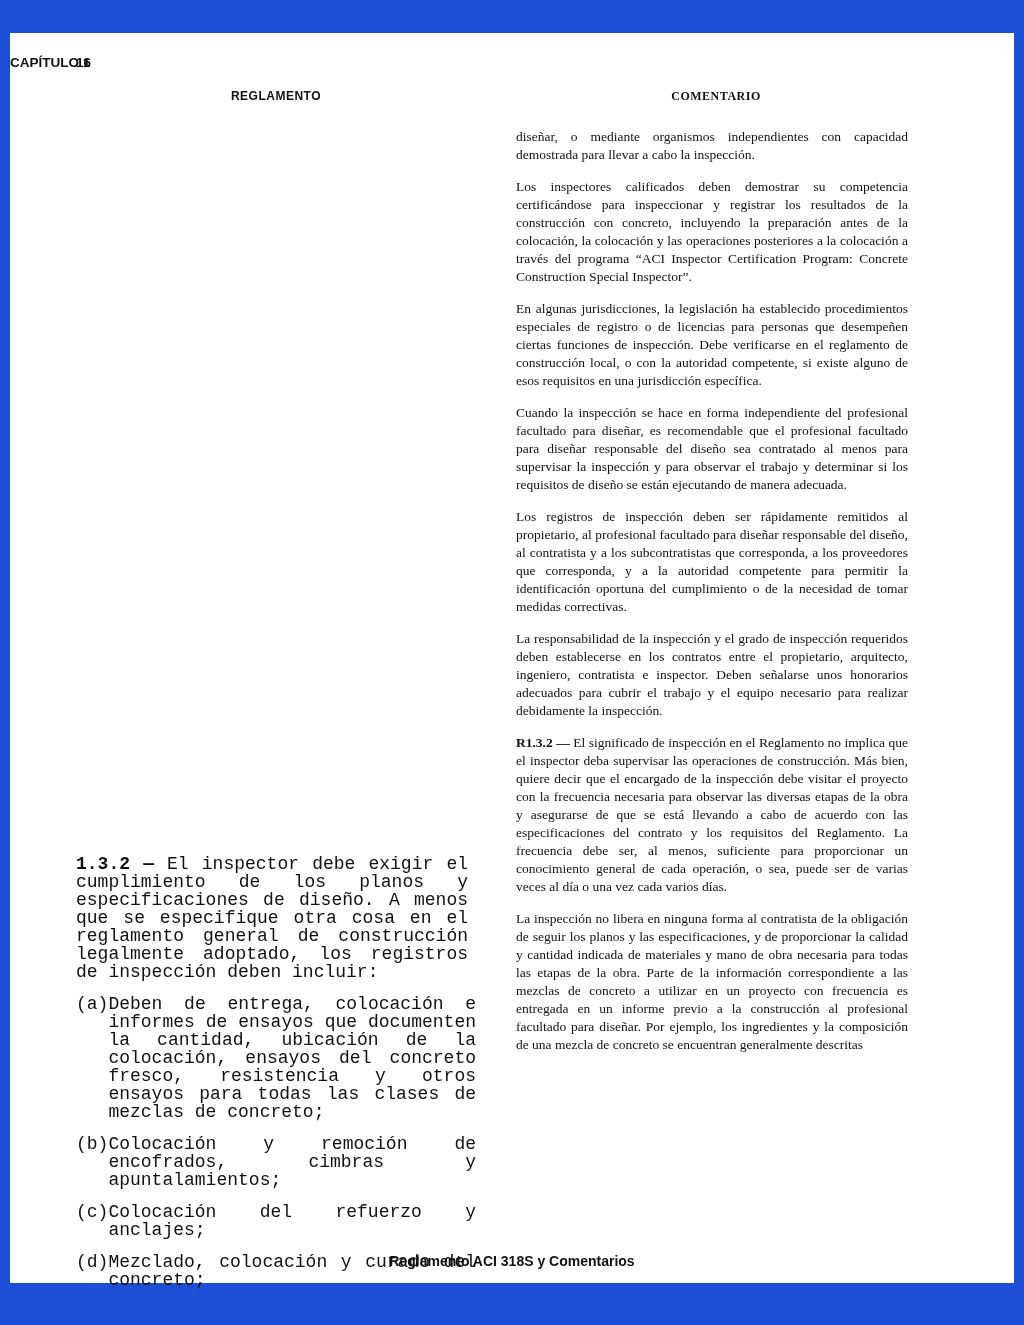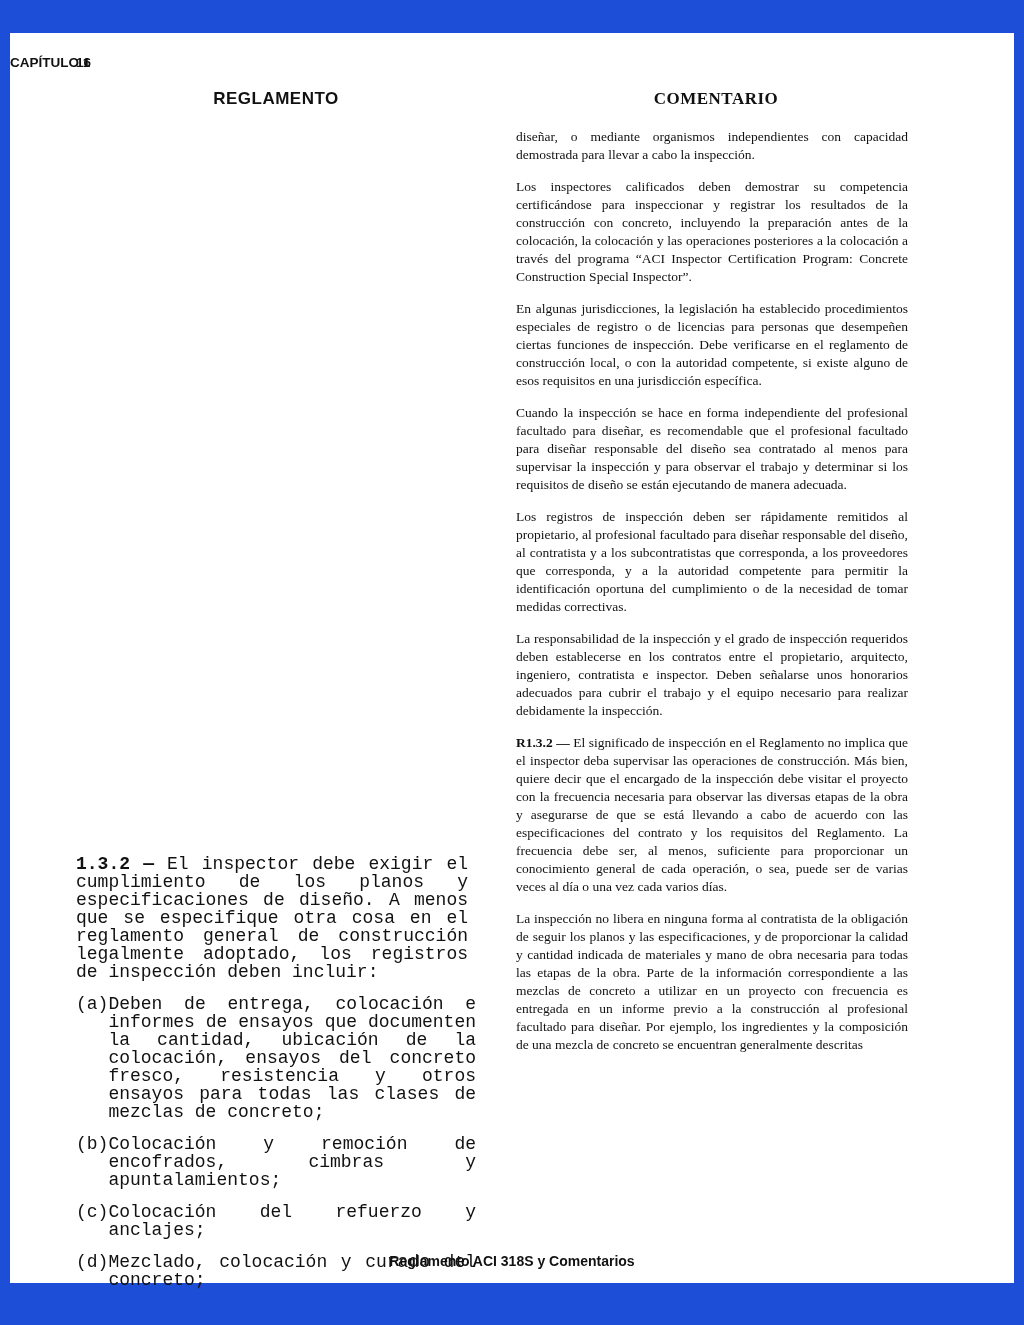--- a/index.html
+++ b/index.html
@@ -51,21 +51,21 @@
     position: absolute;
     top: 56px;
     left: 66px;
     width: 840px;
     display: flex;
   }
   .col-h {
     width: 400px;
     text-align: center;
     font-weight: bold;
-    font-size: 17px;
+    font-size: 12px;
     letter-spacing: 0.5px;
   }
   .col-h.reg {
     font-family: "Liberation Sans", sans-serif;
     margin-right: 40px;
   }
   .col-h.com {
     font-family: "Liberation Serif", serif;
   }
   

